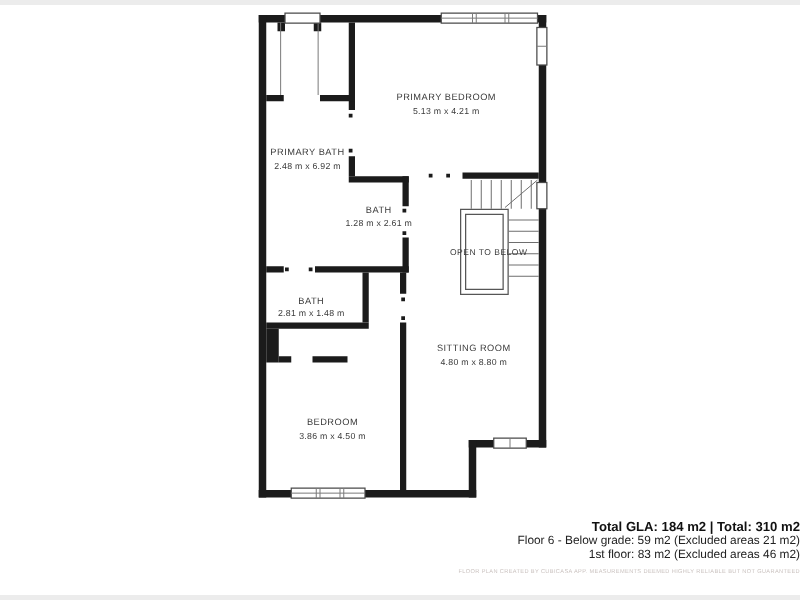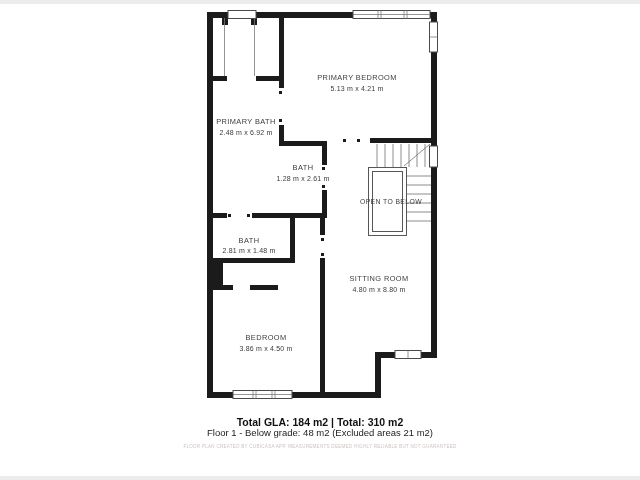--- a/index.html
+++ b/index.html
@@ -15,21 +15,21 @@
   .dot{fill:#1b1b1b;}
   .win{fill:#ffffff;stroke:#4a4a4a;stroke-width:1;}
   .wl{stroke:#7a7a7a;stroke-width:0.8;fill:none;}
   .stair{stroke:#6e6e6e;stroke-width:0.8;fill:none;}
   .shaft{fill:none;stroke:#565656;stroke-width:1;}
   .room-name{font-size:7.4px;fill:#3b3b3b;letter-spacing:0.4px;}
   .room-dims{font-size:7px;fill:#3b3b3b;letter-spacing:0.2px;}
   .otb{font-size:6.8px;fill:#3b3b3b;letter-spacing:0.4px;}
   text{text-anchor:middle;}
   .footer{
-    position:absolute;left:0;top:416px;width:640px;text-align:center;color:#1f1f1f;
+    position:absolute;left:0;top:416px;width:640px;text-align:right;color:#1f1f1f;
   }
   .footer .total{font-size:10.5px;font-weight:bold;line-height:12px;color:#111;}
   .footer .fl{font-size:9.5px;line-height:10.5px;color:#222;}
   .footer .disclaimer{
     margin-top:5px;font-size:4.5px;color:#cbc3c0;letter-spacing:0.3px;line-height:5px;
   }
 </style>
 </head>
 <body>
 
@@ -128,15 +128,16 @@
     <text class="room-name" x="266" y="340">BEDROOM</text>
     <text class="room-dims" x="266" y="351">3.86 m x 4.50 m</text>
     <text class="room-name" x="379" y="281">SITTING ROOM</text>
     <text class="room-dims" x="379" y="292">4.80 m x 8.80 m</text>
     <text class="otb" x="391" y="204">OPEN TO BELOW</text>
   </g>
 </svg>
 
 <div class="footer">
   <div class="total">Total GLA: 184 m2 | Total: 310 m2</div>
-  <div class="fl">Floor 1 - Below grade: 48 m2 (Excluded areas 21 m2)</div>
+  <div class="fl">Floor 6 - Below grade: 59 m2 (Excluded areas 21 m2)</div>
+  <div class="fl">1st floor: 83 m2 (Excluded areas 46 m2)</div>
   <div class="disclaimer">FLOOR PLAN CREATED BY CUBICASA APP. MEASUREMENTS DEEMED HIGHLY RELIABLE BUT NOT GUARANTEED</div>
 </div>
 
 </body></html>

